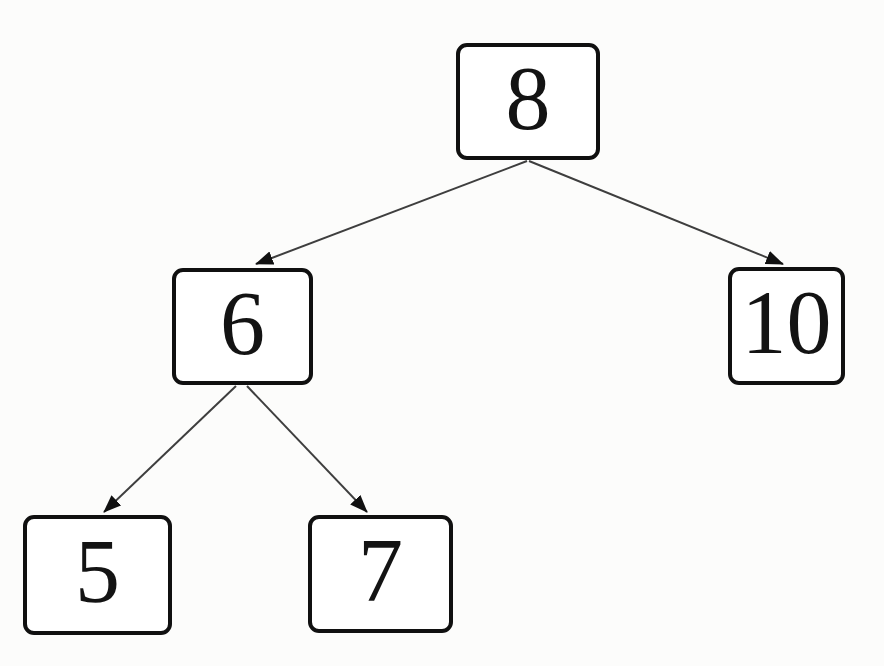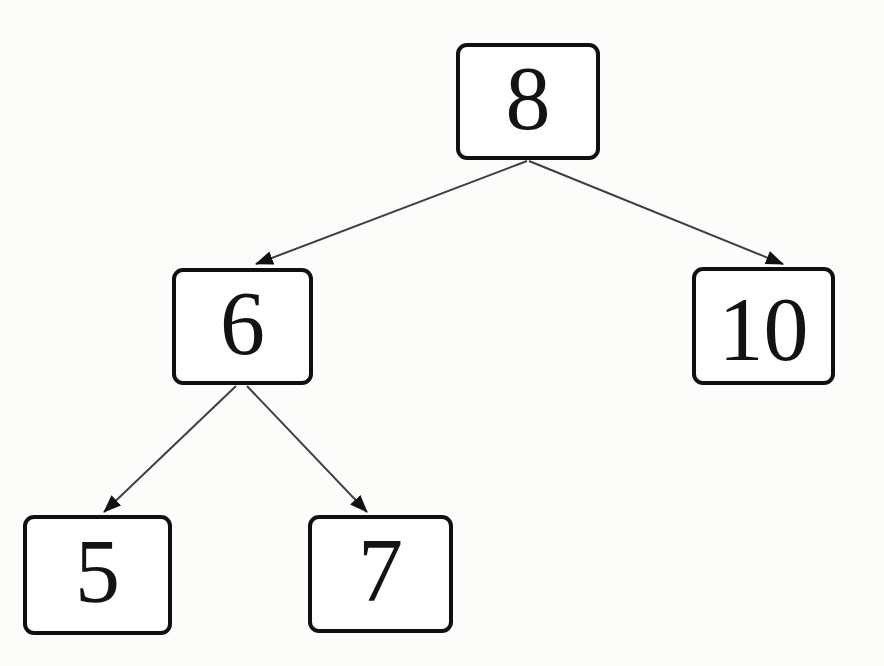--- a/index.html
+++ b/index.html
@@ -30,21 +30,21 @@
     display: flex;
     align-items: center;
     justify-content: center;
     color: #131313;
     font-size: 90px;
     line-height: 1;
     padding-bottom: 6px;
   }
   .node-root  { left: 456px; top:  43px; width: 144px; height: 117px; }
   .node-left  { left: 172px; top: 268px; width: 141px; height: 117px; }
-  .node-right { left: 692px; top: 267px; width: 143px; height: 118px; align-items: flex-end; }
+  .node-right { left: 728px; top: 267px; width: 117px; height: 118px; }
   .node-ll    { left:  23px; top: 515px; width: 149px; height: 120px; }
   .node-lr    { left: 308px; top: 515px; width: 145px; height: 118px; }
   .edge-line {
     stroke: #3e3e3e;
     stroke-width: 2;
     fill: none;
   }
 </style>
 </head>
 <body>

